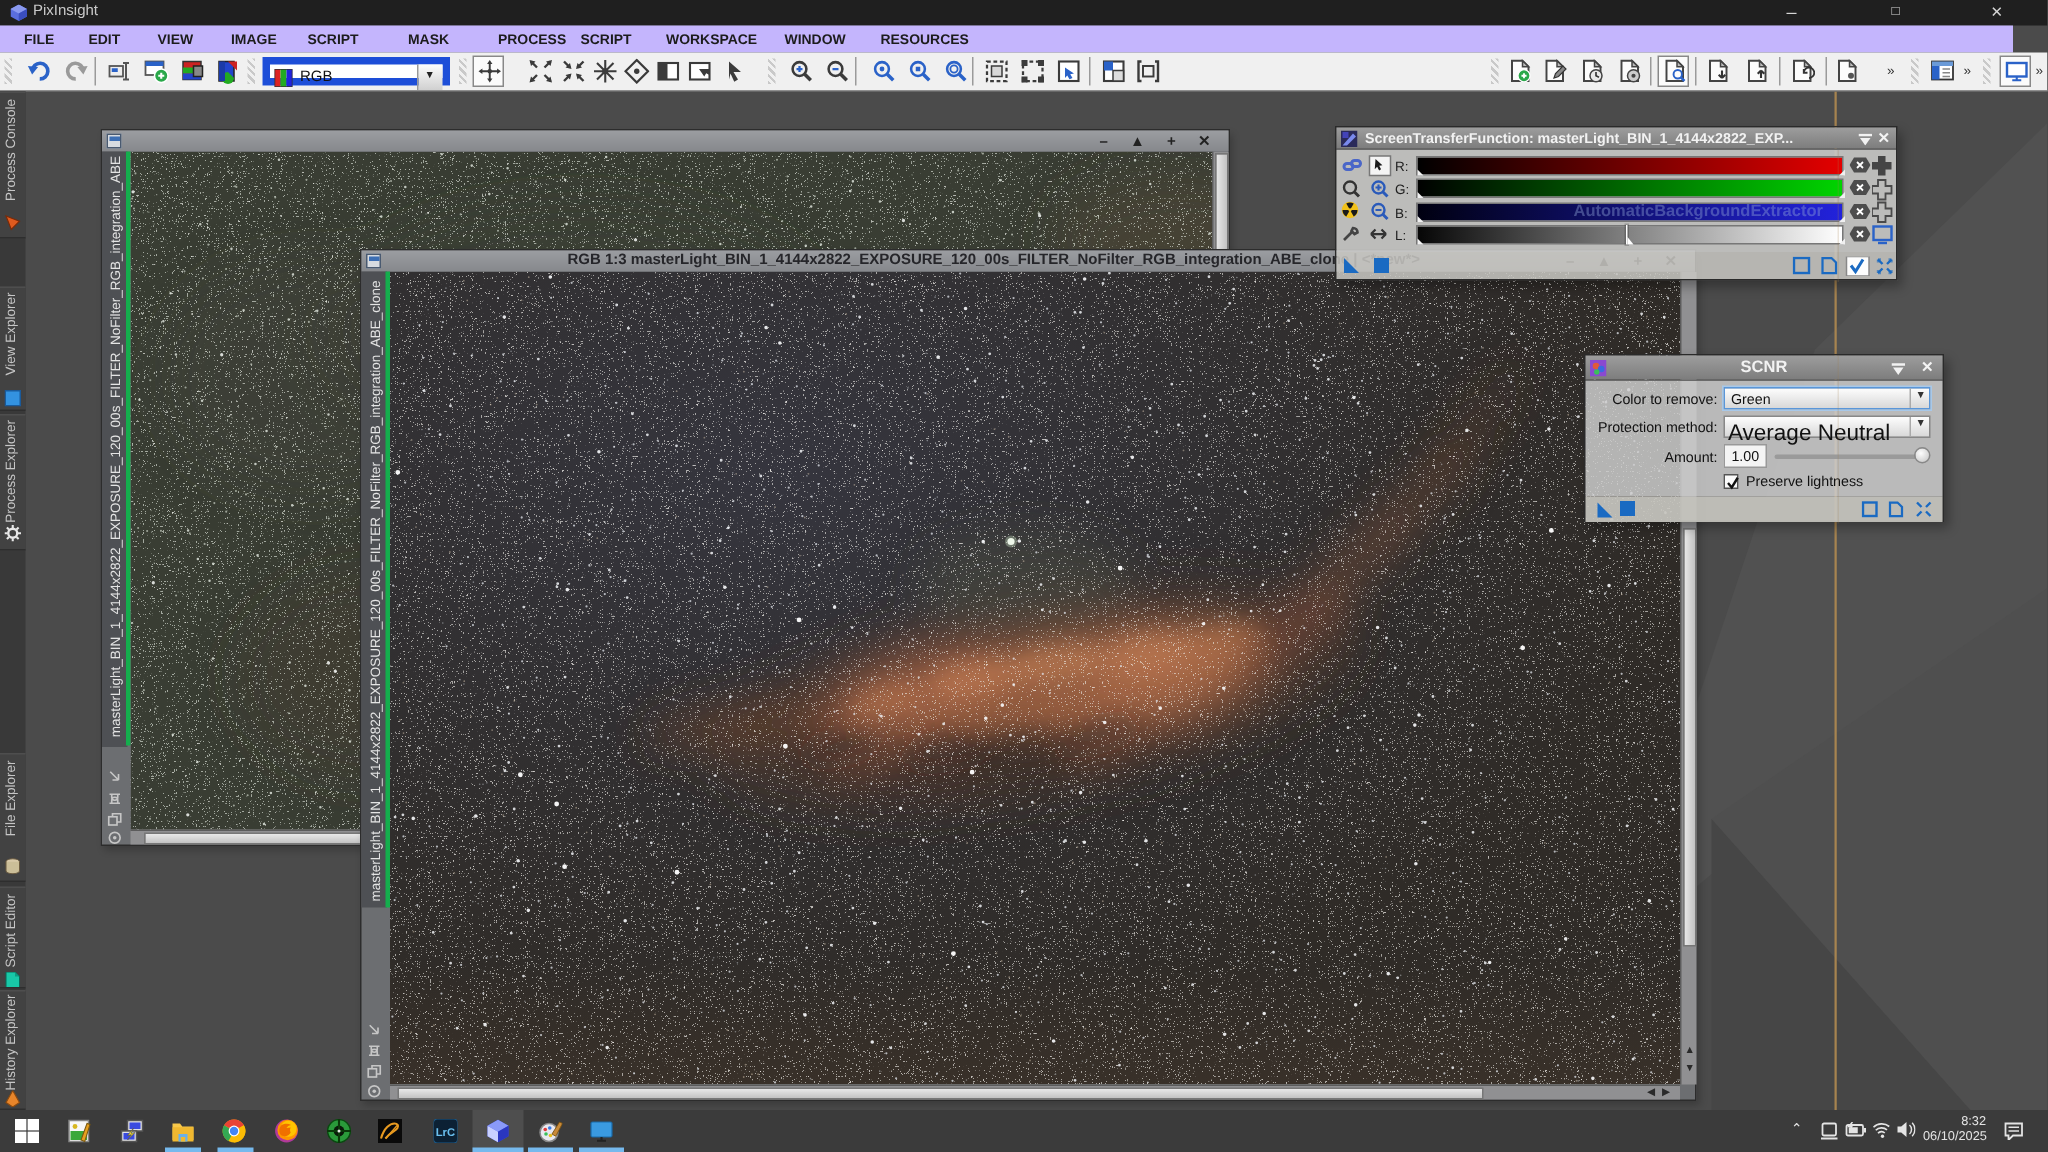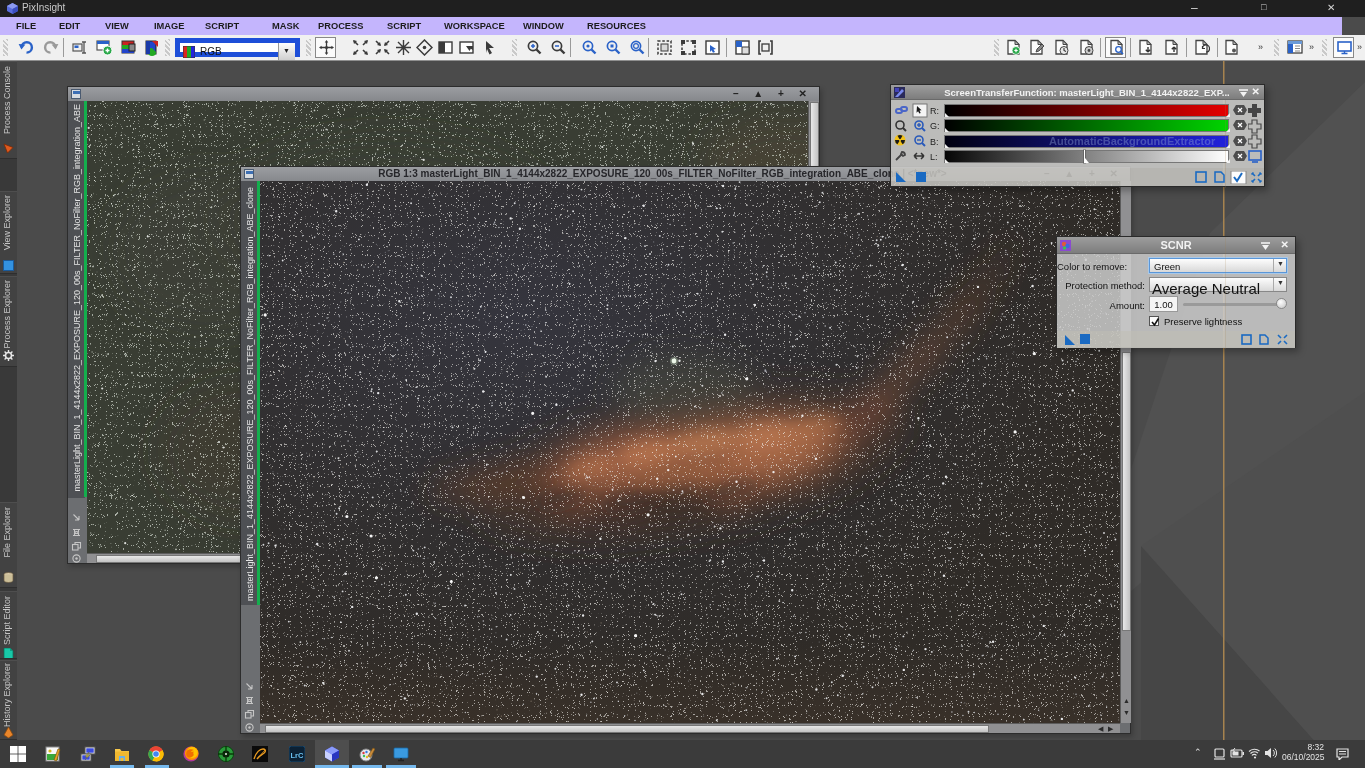--- a/index.html
+++ b/index.html
@@ -59,21 +59,21 @@
   <span class="abs" style="left:1327px;top:2px;font-size:10px;color:#d5d5d5">✕</span>
 </div>
 
 <div id="menubar" class="abs">
   <span style="left:16px">FILE</span>
       <span style="left:59px">EDIT</span>
       <span style="left:105px">VIEW</span>
   <span style="left:154px">IMAGE</span>
       <span style="left:205px">SCRIPT</span>
       <span style="left:272px">MASK</span>
-  <span style="left:318px">PROCESS</span>
+  <span style="left:332px">PROCESS</span>
       <span style="left:387px">SCRIPT</span>
       <span style="left:444px">WORKSPACE</span>
   <span style="left:523px">WINDOW</span>
       <span style="left:587px">RESOURCES</span>
 </div>
 
 <div id="toolbar" class="abs">
 <div class="grip" style="left:3px"></div>
 <svg class="ti" style="left:18px;top:4px" width="17" height="17" viewBox="0 0 17 17">
         <path d="M3.5 8.2 A5.2 5.2 0 1 1 8.5 13.6" fill="none" stroke="#2a62c8" stroke-width="2.4"></path>
@@ -526,21 +526,21 @@
           <path d="M4 3.5V1.5h5.5v5.5H7"></path>
         </g>
       </svg>
   <svg class="abs" style="left:3px;top:555px" width="11" height="11" viewBox="0 0 11 11">
         <circle cx="5.5" cy="5.5" r="3.6" fill="none" stroke="#c6c6c6" stroke-width="1.1"></circle>
         <circle cx="5.5" cy="5.5" r="1.2" fill="#c6c6c6"></circle>
       </svg>
 </div>
 
 <div class="dlg" style="left:890px;top:84px;width:375px;height:103px">
-  <div class="dtitle" style="height:15px;font-size:9.5px;line-height:15px;padding-left:19px;text-align:center">ScreenTransferFunction: masterLight_BIN_1_4144x2822_EXP...</div>
+  <div class="dtitle" style="height:15px;font-size:9.5px;line-height:15px;padding-left:19px;text-align:left">ScreenTransferFunction: masterLight_BIN_1_4144x2822_EXP...</div>
   <svg class="abs" style="left:3px;top:2px" width="11" height="11">
         <rect width="11" height="11" fill="#2a2a5a"></rect>
         <path d="M1 10L8 2l2 2-6 6z" fill="#7a8aee"></path>
         <rect x="1" y="1" width="4" height="4" fill="#4a4ad0" opacity="0.8"></rect>
       </svg>
   <svg class="abs" style="right:16px;top:4px" width="9" height="8">
         <path d="M0 1h9" stroke="#f2f2f2" stroke-width="1.6"></path>
         <path d="M4.5 8L1 3h7z" fill="#f2f2f2"></path>
       </svg>
   <div class="dctl" style="right:4px;top:1px;font-size:10px">✕</div>
@@ -664,21 +664,21 @@
         <circle cx="4" cy="4" r="2.2" fill="#e05a3a"></circle>
         <circle cx="7.5" cy="6" r="2.2" fill="#3a6ae0"></circle>
         <circle cx="4.5" cy="8" r="1.8" fill="#3ac05a"></circle>
       </svg>
   <svg class="abs" style="right:25px;top:5px" width="9" height="8">
         <path d="M0 1h9" stroke="#f2f2f2" stroke-width="1.6"></path>
         <path d="M4.5 8L1 3h7z" fill="#f2f2f2"></path>
       </svg>
   <div class="dctl" style="right:6px;top:2px;font-size:10px">✕</div>
   <div class="abs" style="left:0;top:17px;width:238px;height:77px;background:rgba(206,206,206,0.84)">
-    <div class="abs" style="left:0;top:7px;width:88px;font-size:9.5px;color:#111">Color to remove:</div>
+    <div class="abs" style="left:0;top:7px;width:88px;text-align:right;font-size:9.5px;color:#111">Color to remove:</div>
     <div class="abs" style="left:92px;top:4px;width:138px;height:15px;background:linear-gradient(#fdfdfd,#d8d8d8);border:1px solid #5a96d8;outline:1px solid #a8c8e8">
       <span class="abs" style="left:4px;top:1.5px;font-size:9.5px;color:#111">Green</span>
       <span class="abs" style="right:2px;top:1px;font-size:7px;color:#333">▼</span>
       <div class="abs" style="right:12px;top:0;width:1px;height:13px;background:#aaa"></div>
     </div>
     <div class="abs" style="left:0;top:26px;width:88px;text-align:right;font-size:9.5px;color:#111">Protection method:</div>
     <div class="abs" style="left:92px;top:23px;width:138px;height:15px;background:linear-gradient(#fdfdfd,#d8d8d8);border:1px solid #888">
       <span class="abs" style="left:2px;top:1.5px;font-size:15px;color:#111">Average Neutral</span>
       <span class="abs" style="right:2px;top:1px;font-size:7px;color:#333">▼</span>
       <div class="abs" style="right:12px;top:0;width:1px;height:13px;background:#aaa"></div>

